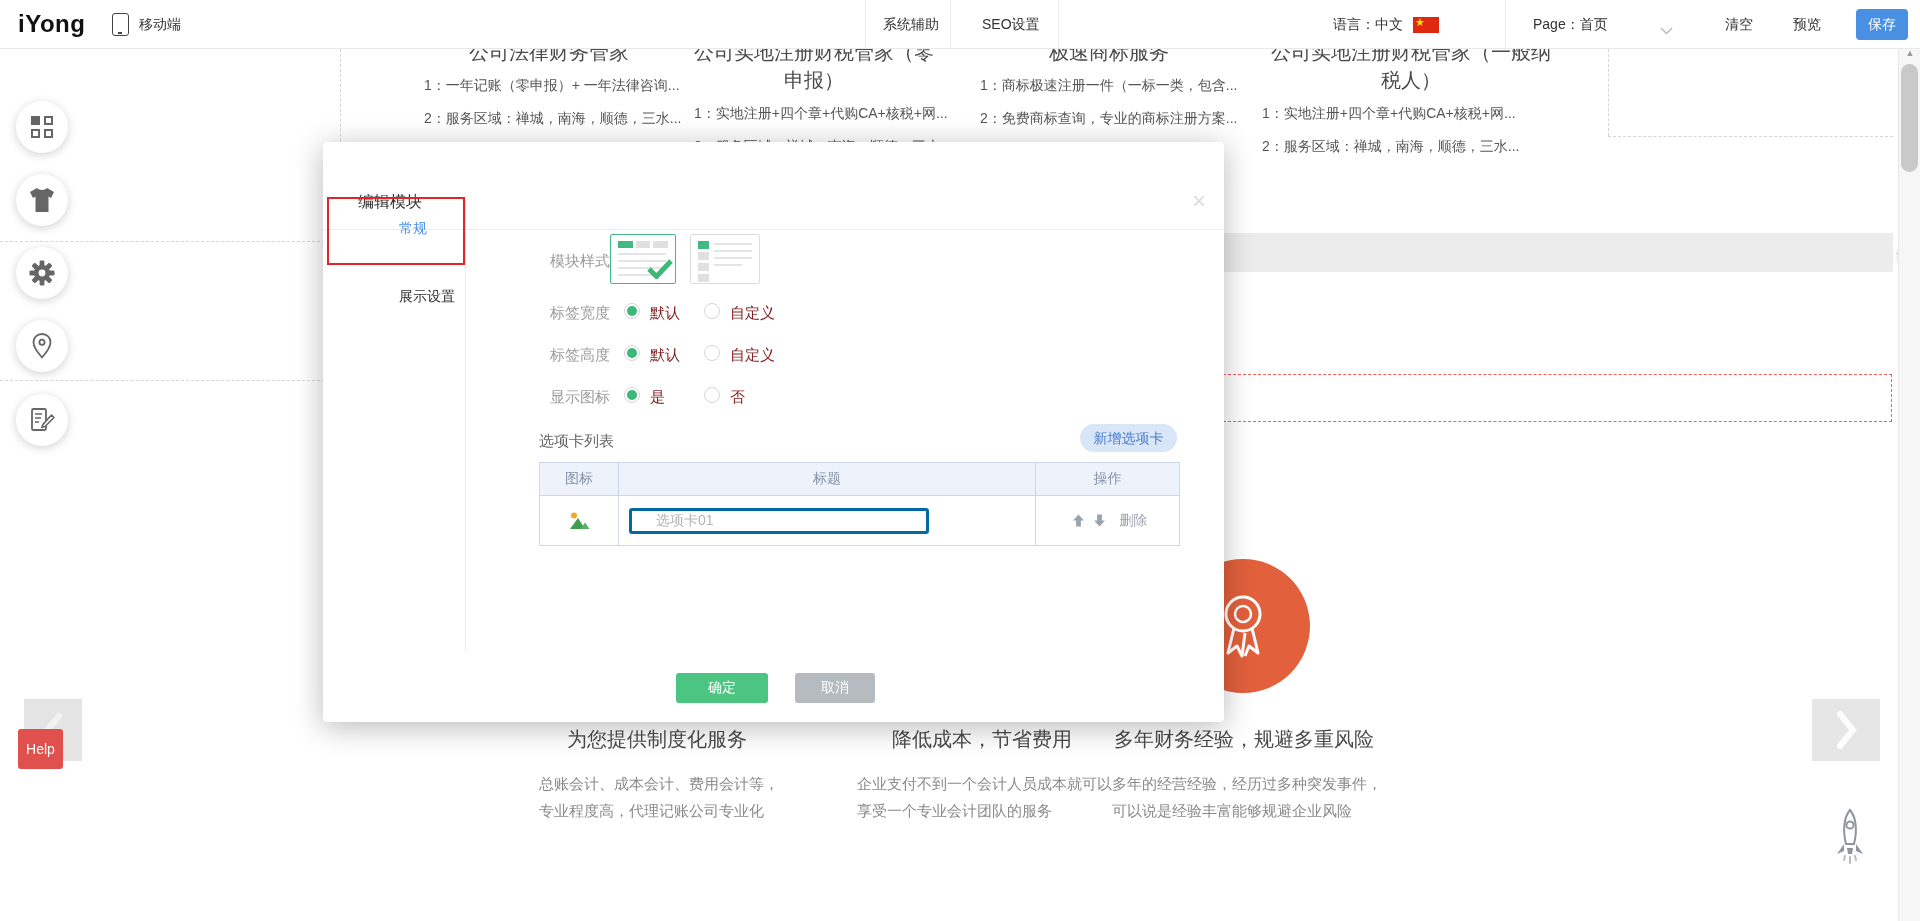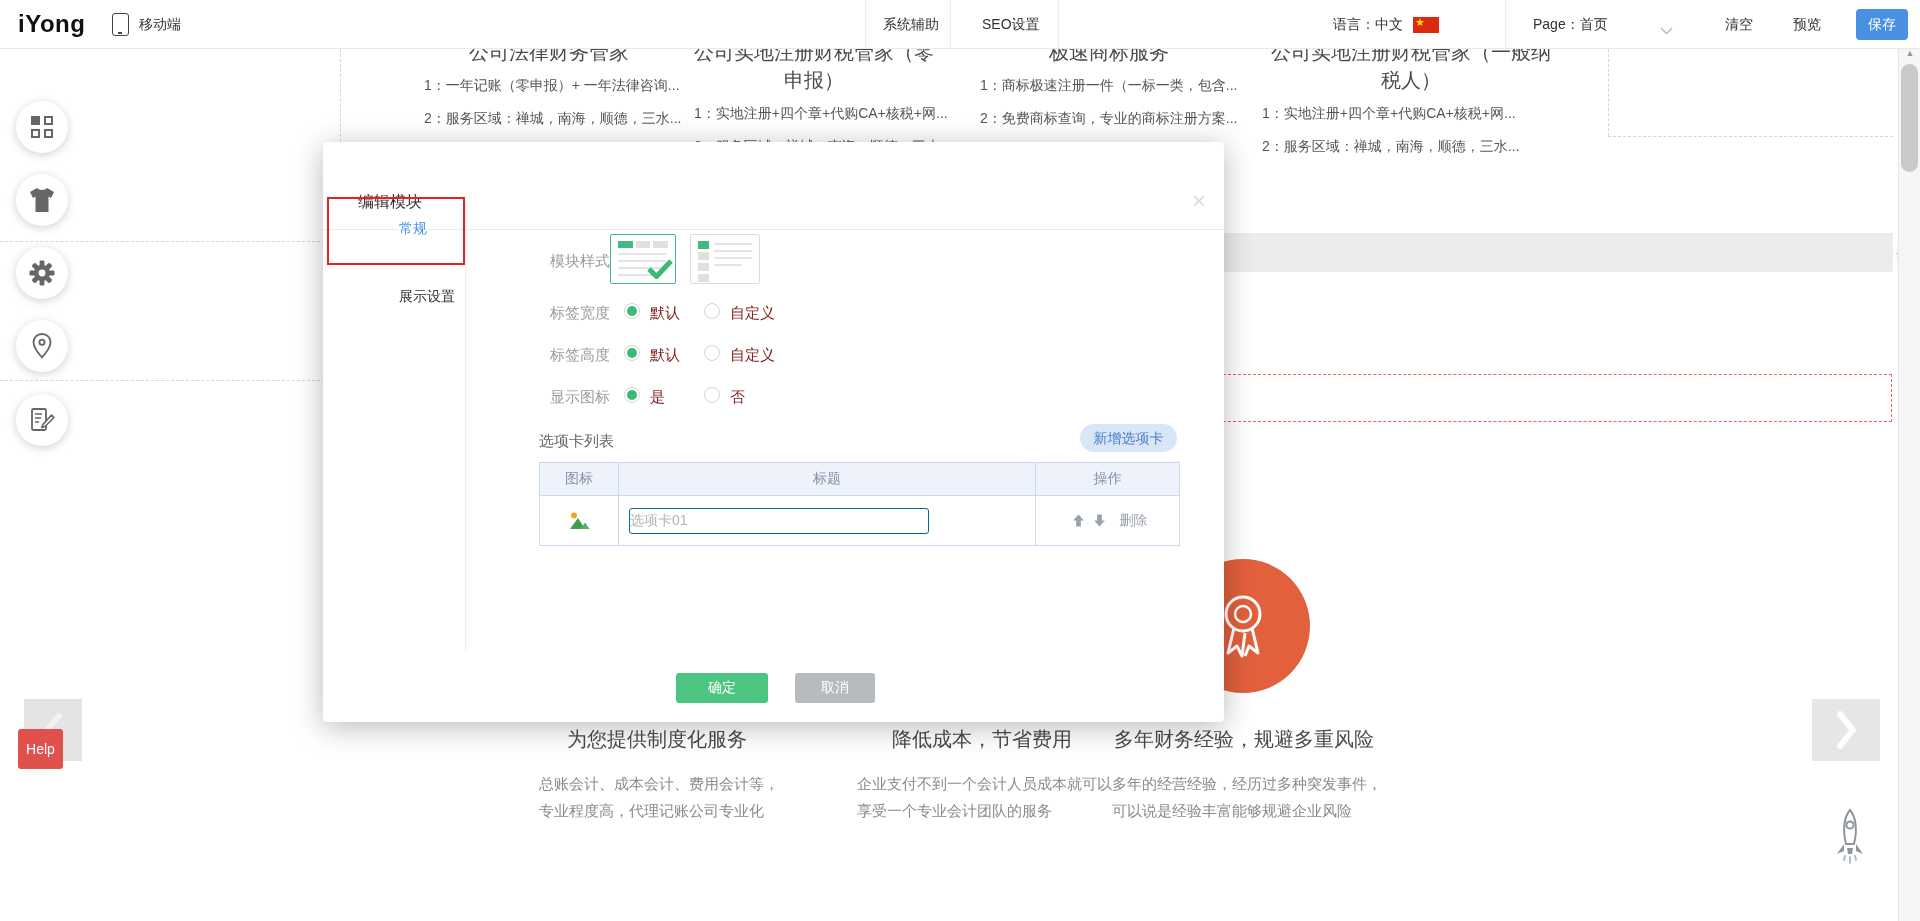--- a/index.html
+++ b/index.html
@@ -88,21 +88,21 @@
   #opt-table { position:absolute; left:216px; top:320px; width:641px; border:1px solid #ccd6ec; }
   .tr { display:flex; }
   .tr.head { background:#eef2fa; height:32px; line-height:31px; font-size:14px; color:#8391a8;justify-content:space-between; }
   .tr.body { height:50px; border-top:1px solid #ccd6ec; align-items:center; }
   .td { text-align:center; }
   .td.c1 { width:78px; }
   .td.c2 { width:418px; border-left:1px solid #ccd6ec; border-right:1px solid #ccd6ec; text-align:left; padding-left:10px; }
   .td.c3 { flex:1; }
   .tr.body .td { height:50px; display:flex; align-items:center; justify-content:center; }
   .tr.body .td.c2 { justify-content:flex-start; }
-  #tab-title-input { width:300px; height:26px; border:1px solid #0369a1; border-radius:3px; font-size:14px; color:#b4b4b4; padding:0 0; outline:none; }
+  #tab-title-input { width:300px; height:26px; border:3px solid #0369a1; border-radius:3px; font-size:14px; color:#b4b4b4; padding:0 24px; outline:none; }
   .op-arrow { cursor:pointer; margin:0 4px; display:flex; }
   #row-delete { font-size:14px; color:#9aa3ad; margin-left:10px; cursor:pointer; }
   .modal-btn { position:absolute; top:531px; height:30px; border:none; border-radius:3px; color:#fff; font-size:14px; cursor:pointer; }
   #confirm-btn { left:353px; width:92px; background:#4cc482; }
   #cancel-btn { left:472px; width:80px; background:#b6bbc0; }
 </style>
 </head>
 <body>
 
 <div id="screen">

